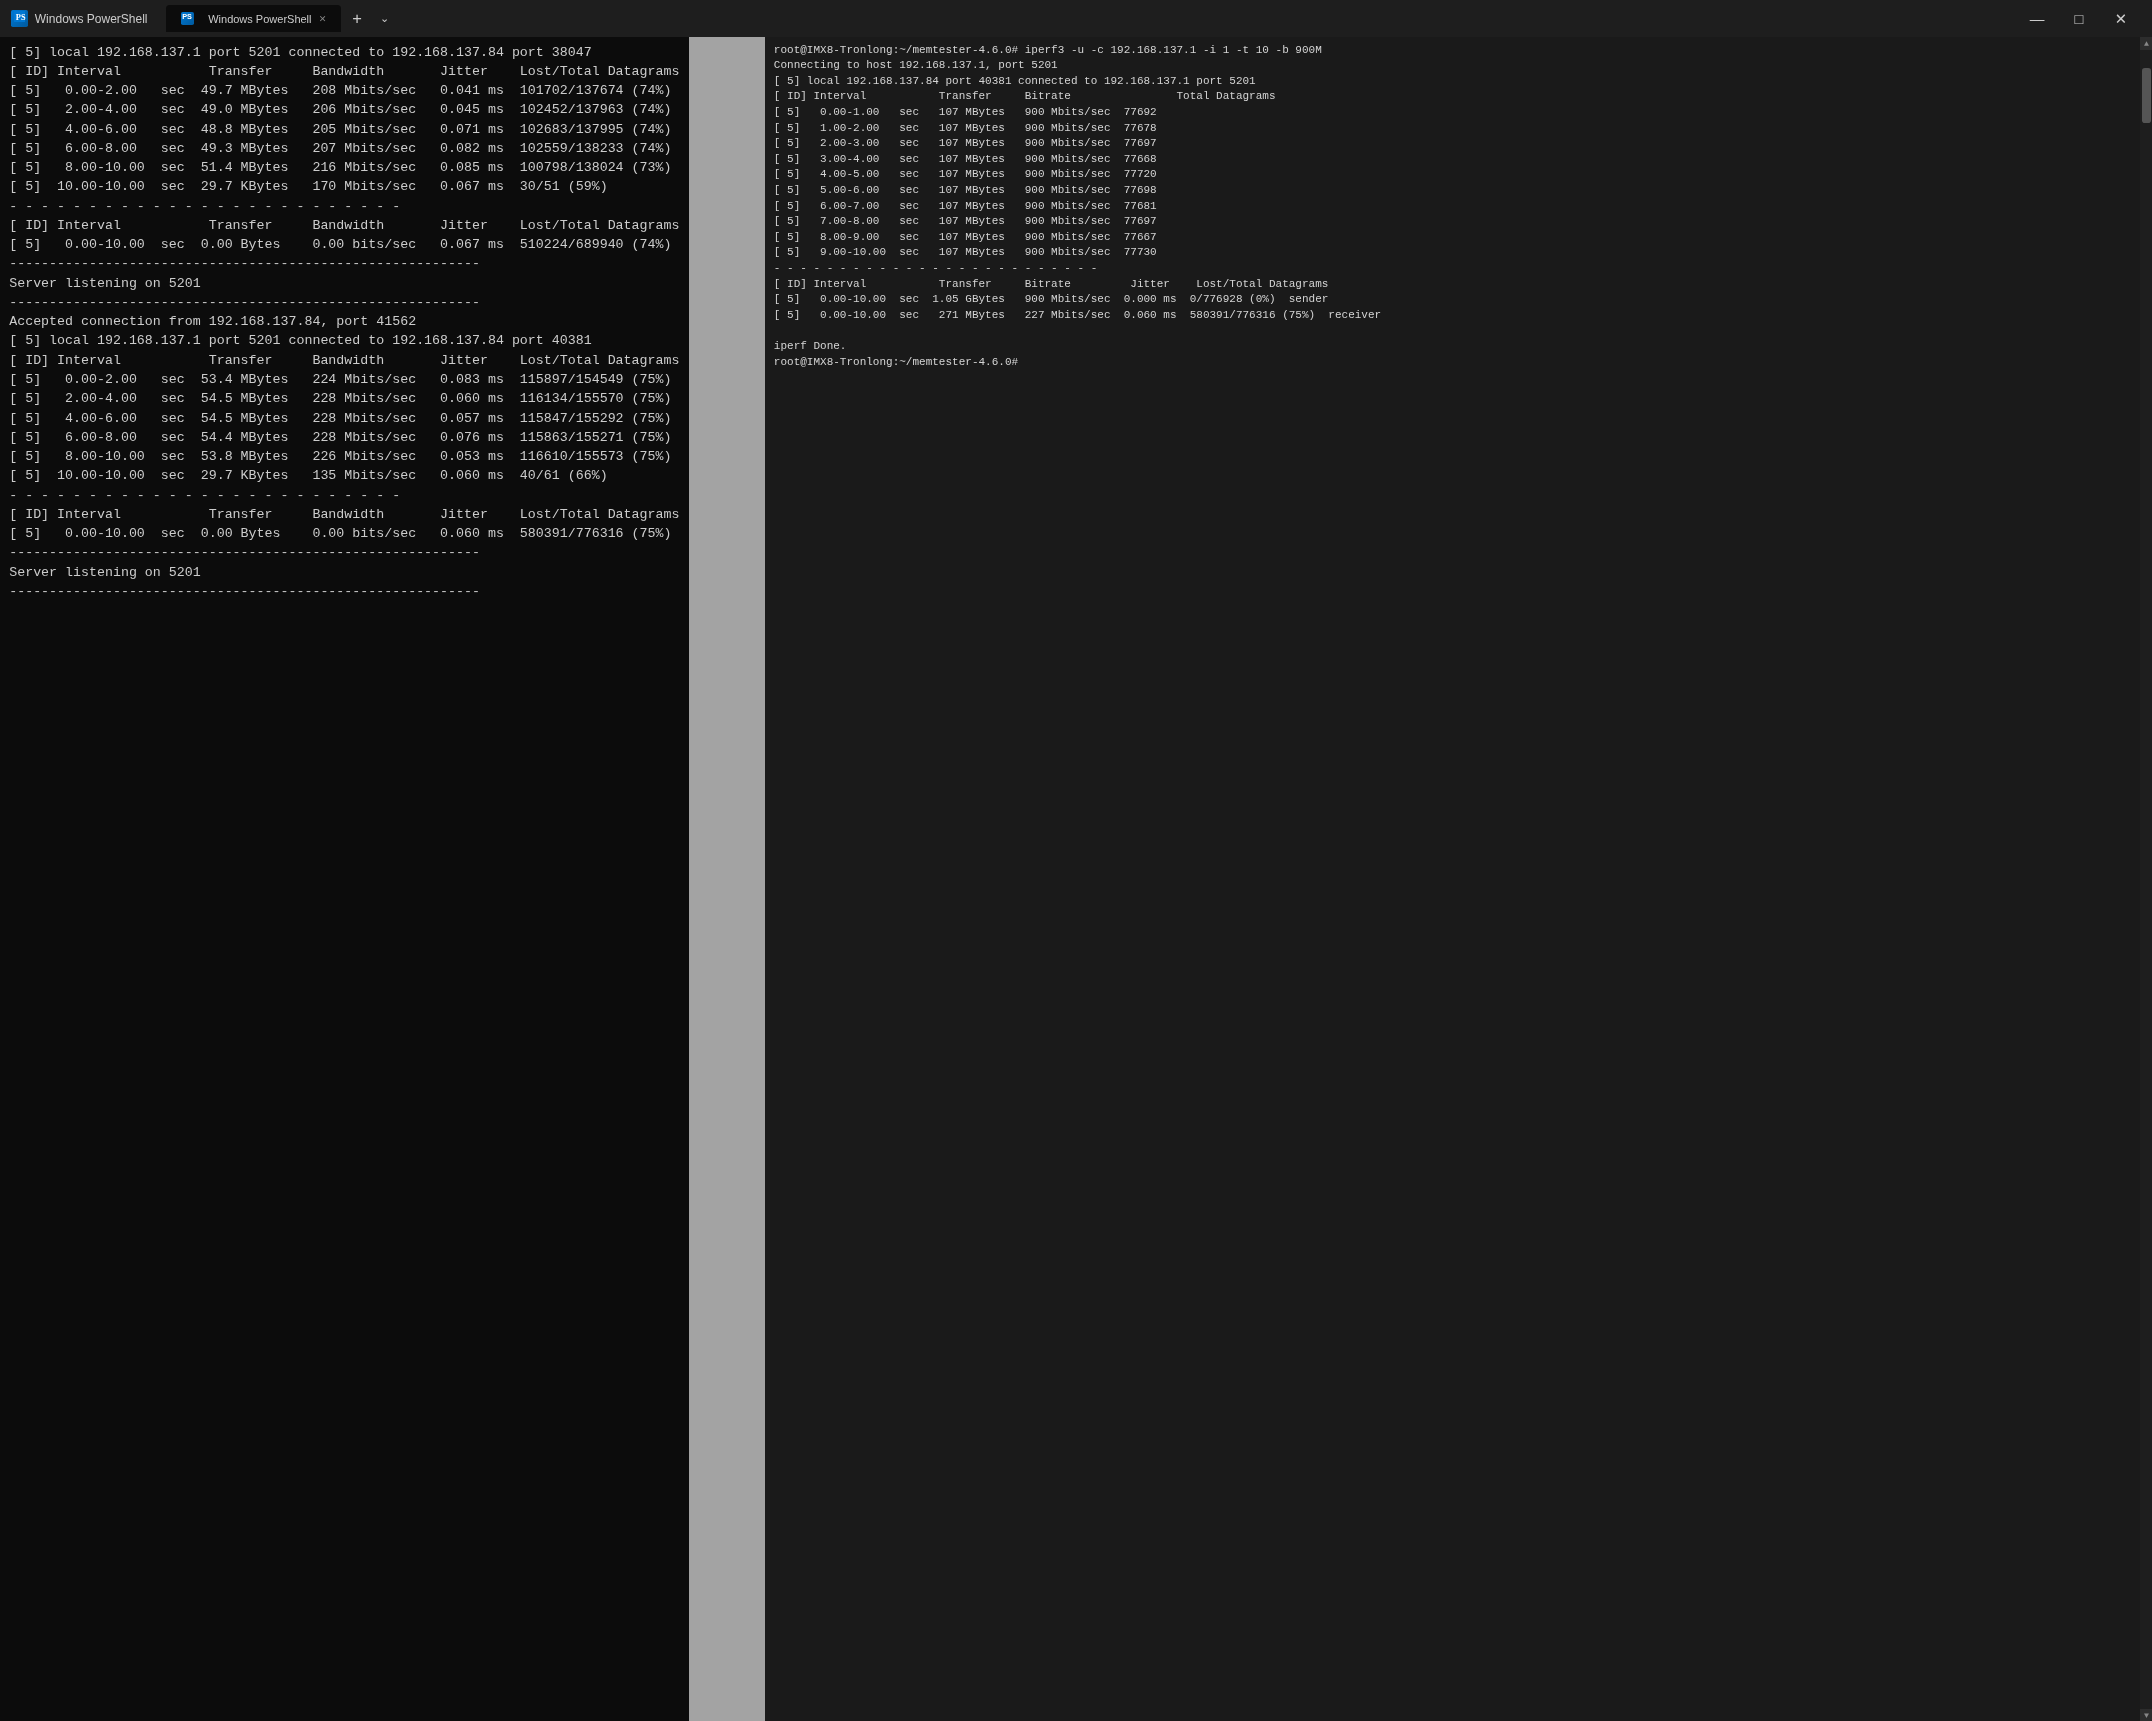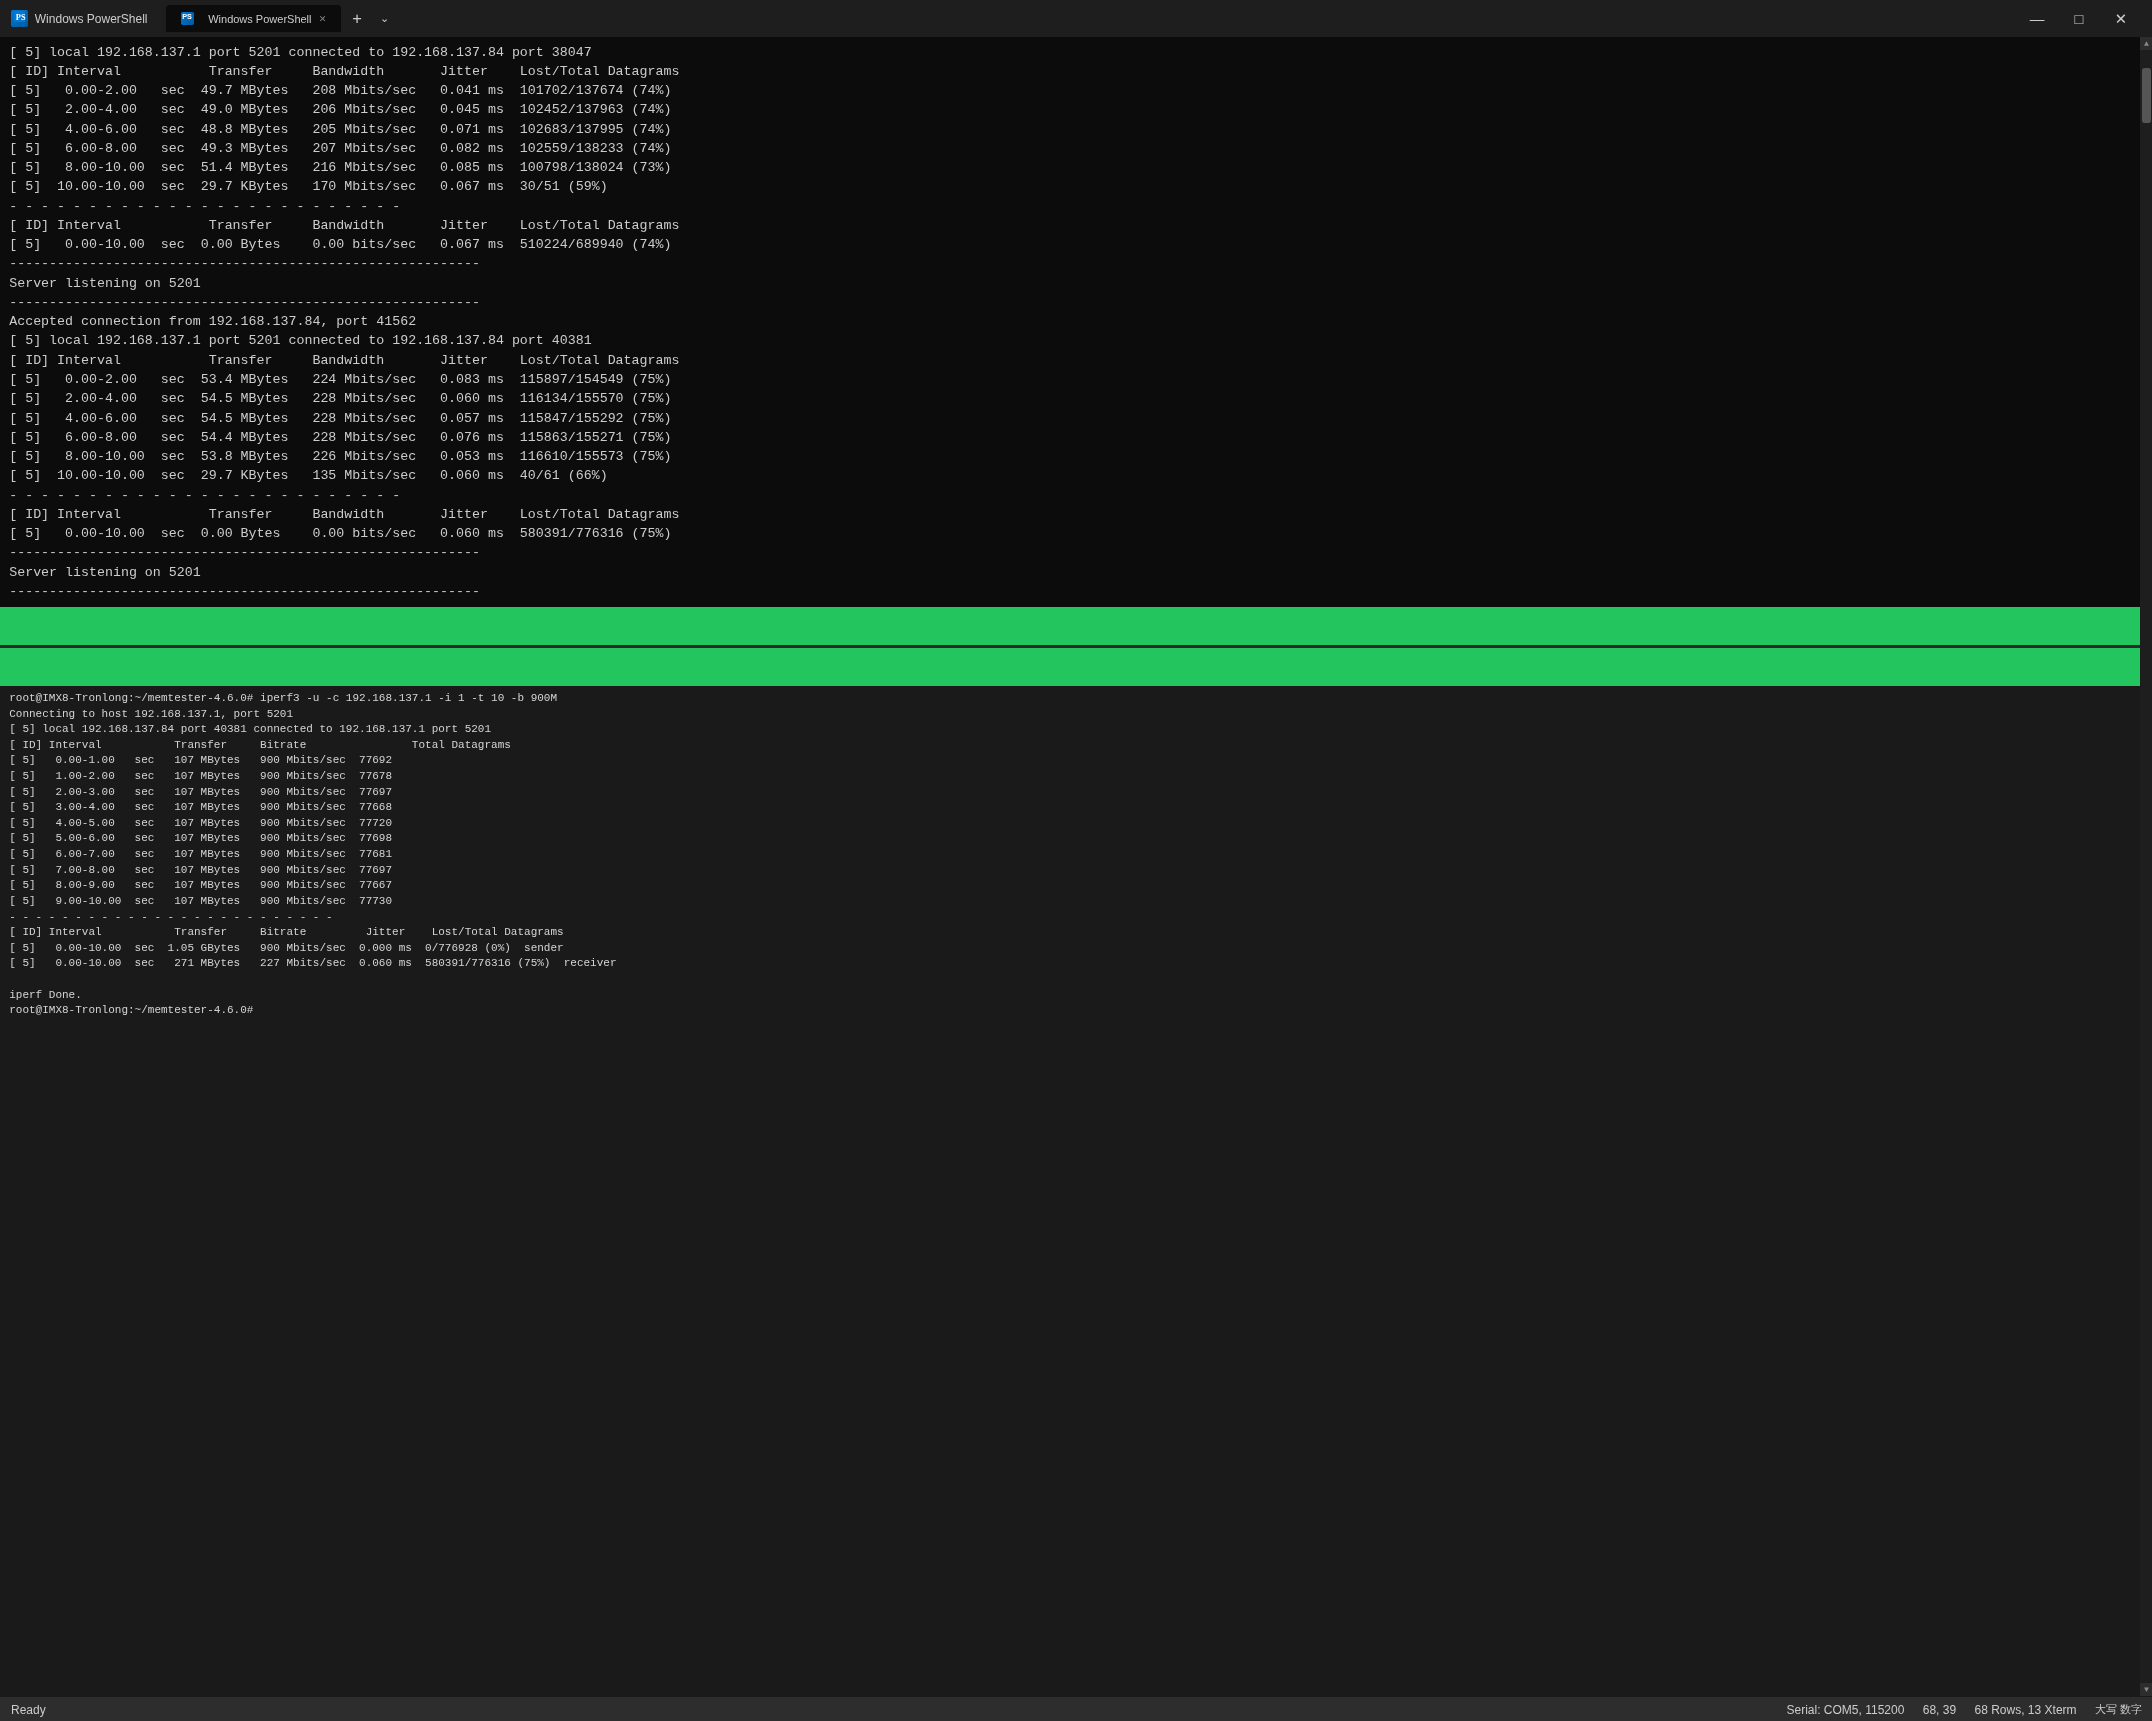--- a/index.html
+++ b/index.html
@@ -108,23 +108,23 @@
     
     .main-area {
       display: flex;
       flex: 1;
       overflow: hidden;
     }
 
     
     .terminal-container {
       display: flex;
-      flex-direction: column;
+      flex-direction: row;
       flex: 1;
-      background: #22c55e;
+      background: #a3a3a3;
       overflow: hidden;
       gap: 38px;
     }
 
     
     .ps-section {
       background: #0c0c0c;
       color: #cccccc;
       font-size: 13.3px;
       line-height: 1.45;
@@ -308,24 +308,15 @@
 
     <div class="right-scrollbar">
       <div class="scroll-arrow">▲</div>
       <div class="scroll-track">
         <div class="scroll-thumb"></div>
       </div>
       <div class="scroll-arrow">▼</div>
     </div>
   </div>
 
-  <div class="status-bar">
-    <span class="status-ready">Ready</span>
-    <div class="status-right">
-      <span>Serial: COM5, 115200</span>
-      <span>68, 39</span>
-      <span>68 Rows, 13 Xterm</span>
-      <span class="status-text-cjk">大写 数字</span>
-    </div>
-  </div>
 
 </div>
 
 
 </body></html>

